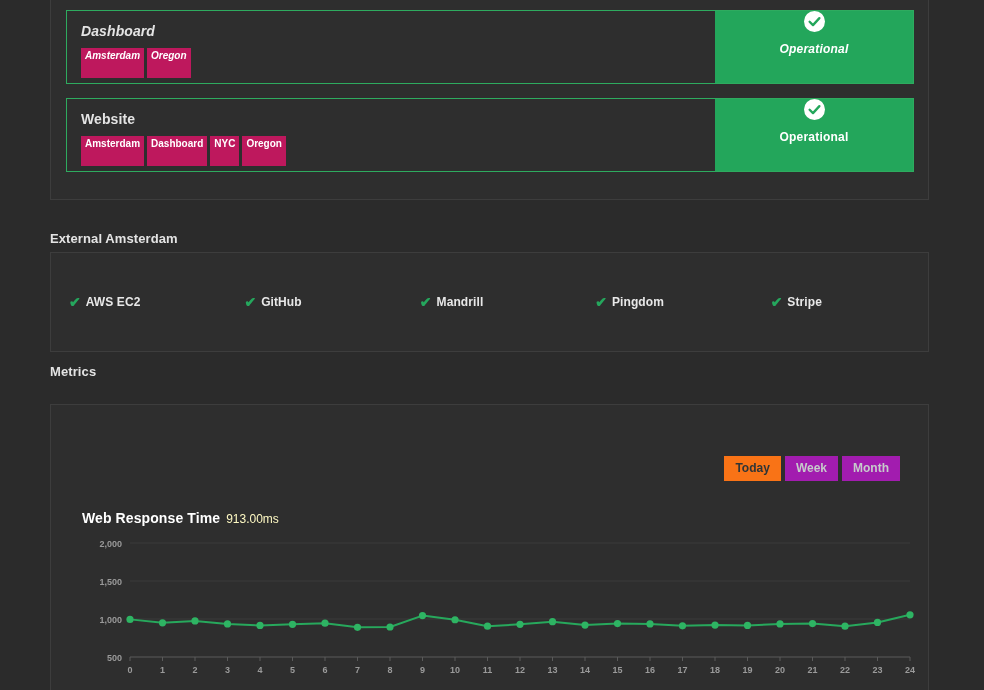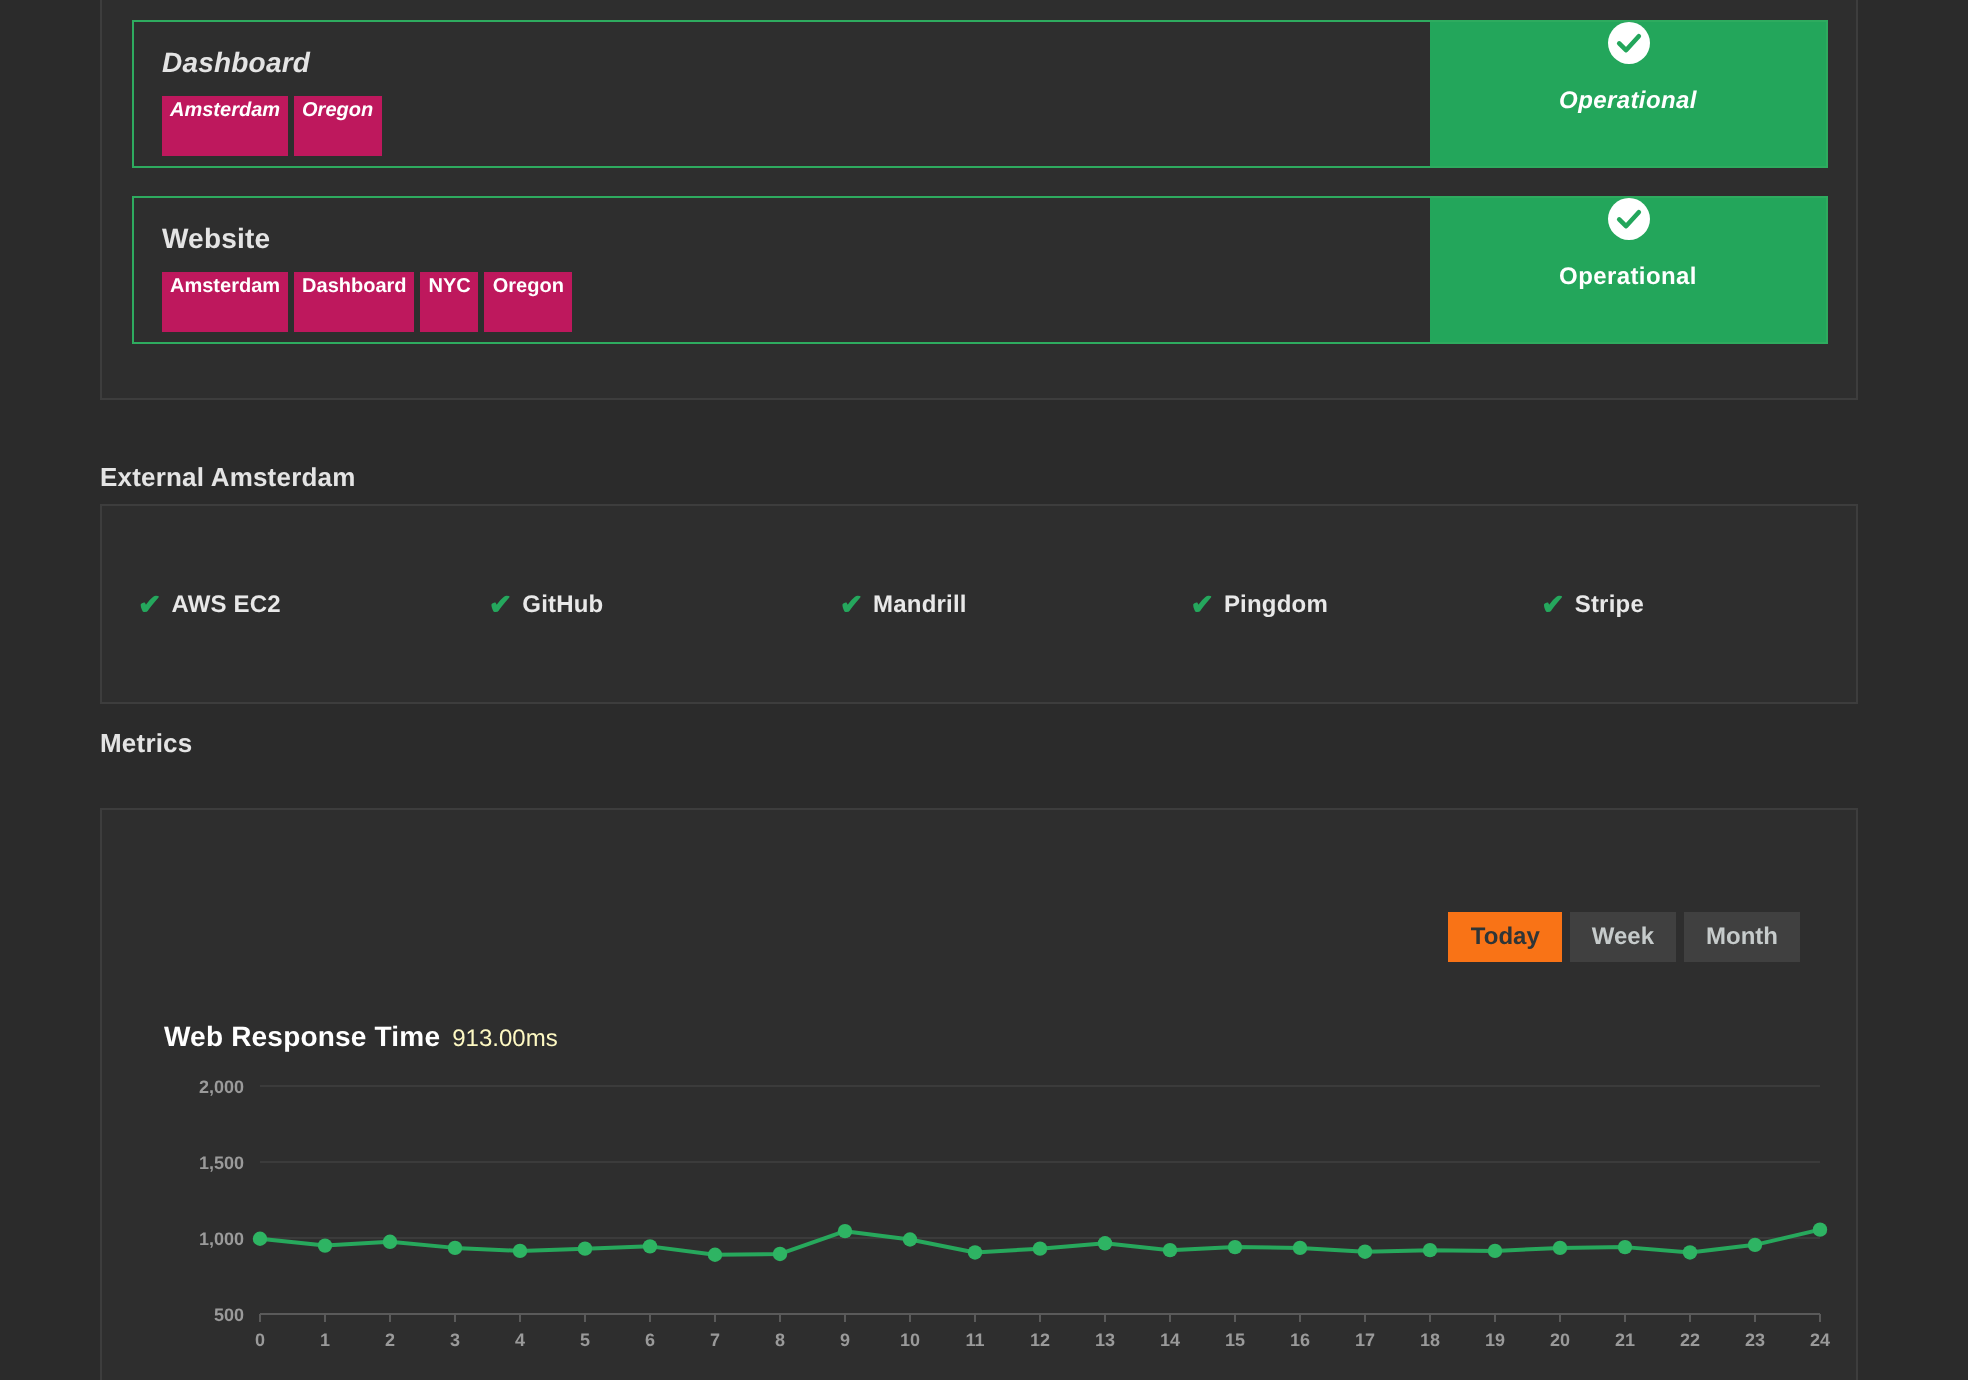--- a/index.html
+++ b/index.html
@@ -118,21 +118,21 @@
     position: absolute;
     top: 51px; right: 28px;
     display: flex;
     gap: 4px;
   }
   .range-tab {
     font-size: 12px;
     font-weight: bold;
     line-height: 14px;
     padding: 5px 11px 6px 11px;
-    background: #404040;
+    background: #a21caf;
     color: #c6cbcb;
     border: none;
     cursor: pointer;
     font-family: "Liberation Sans", sans-serif;
   }
   .range-tab.active {
     background: #f97316;
     color: #2f3537;
   }
 

